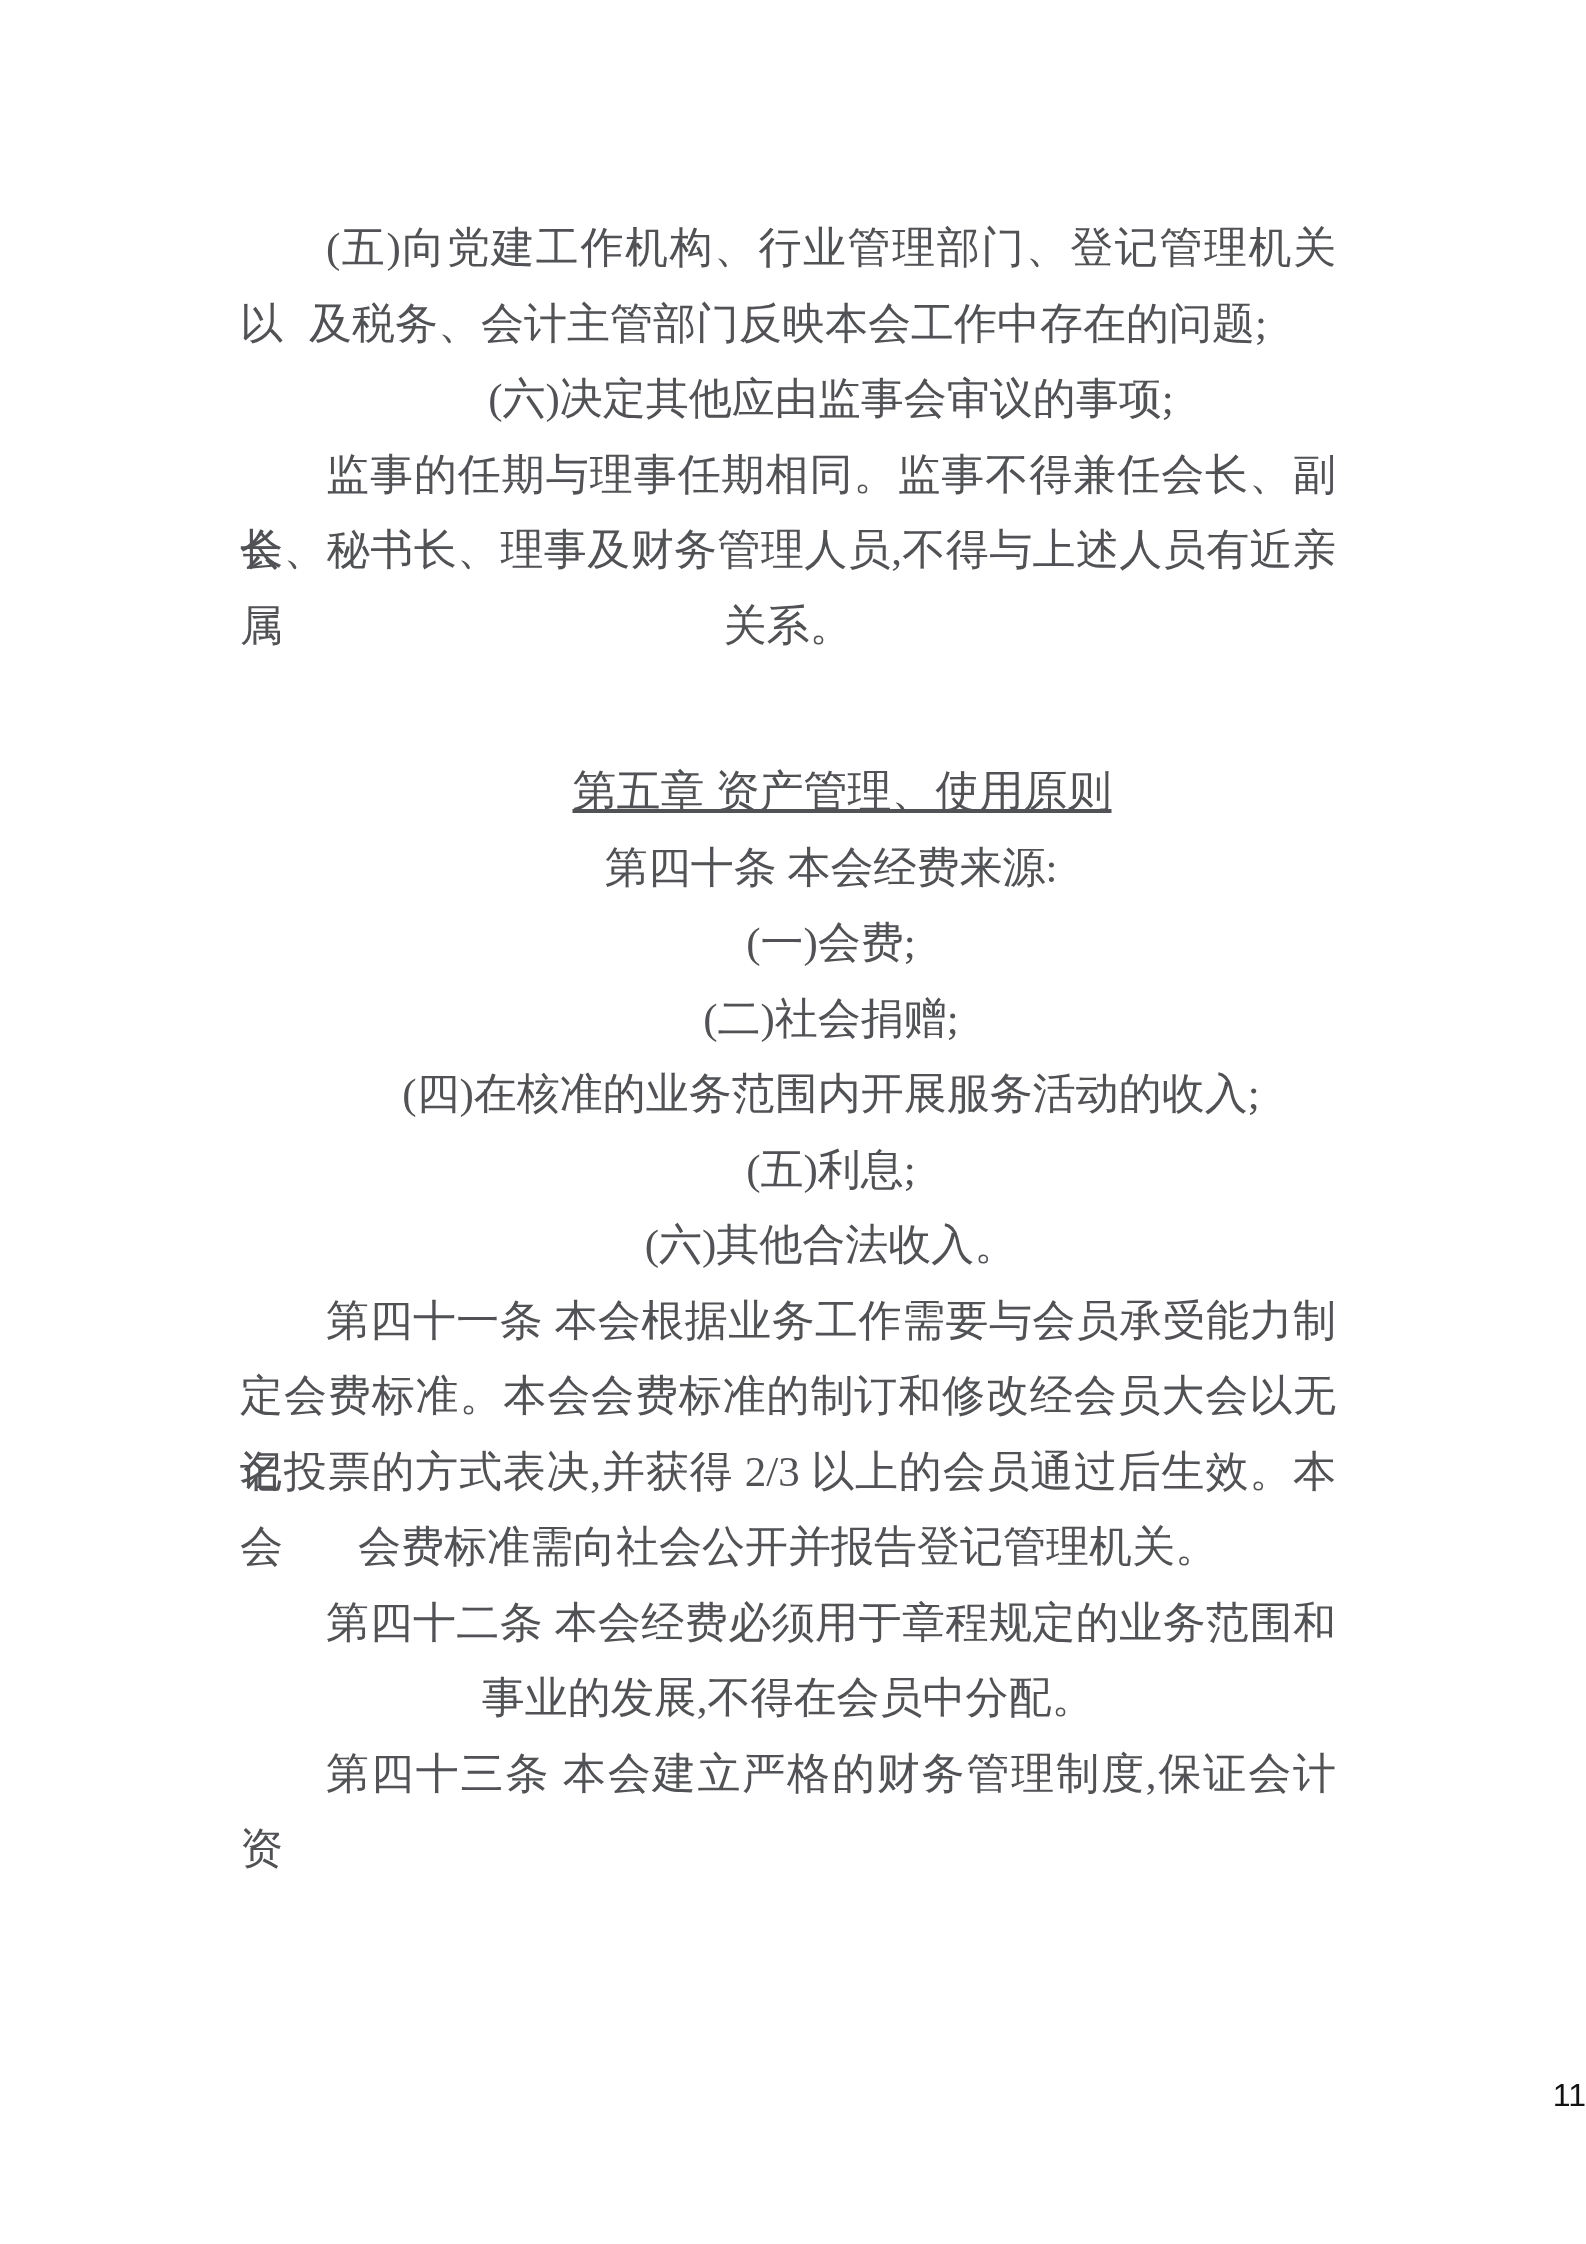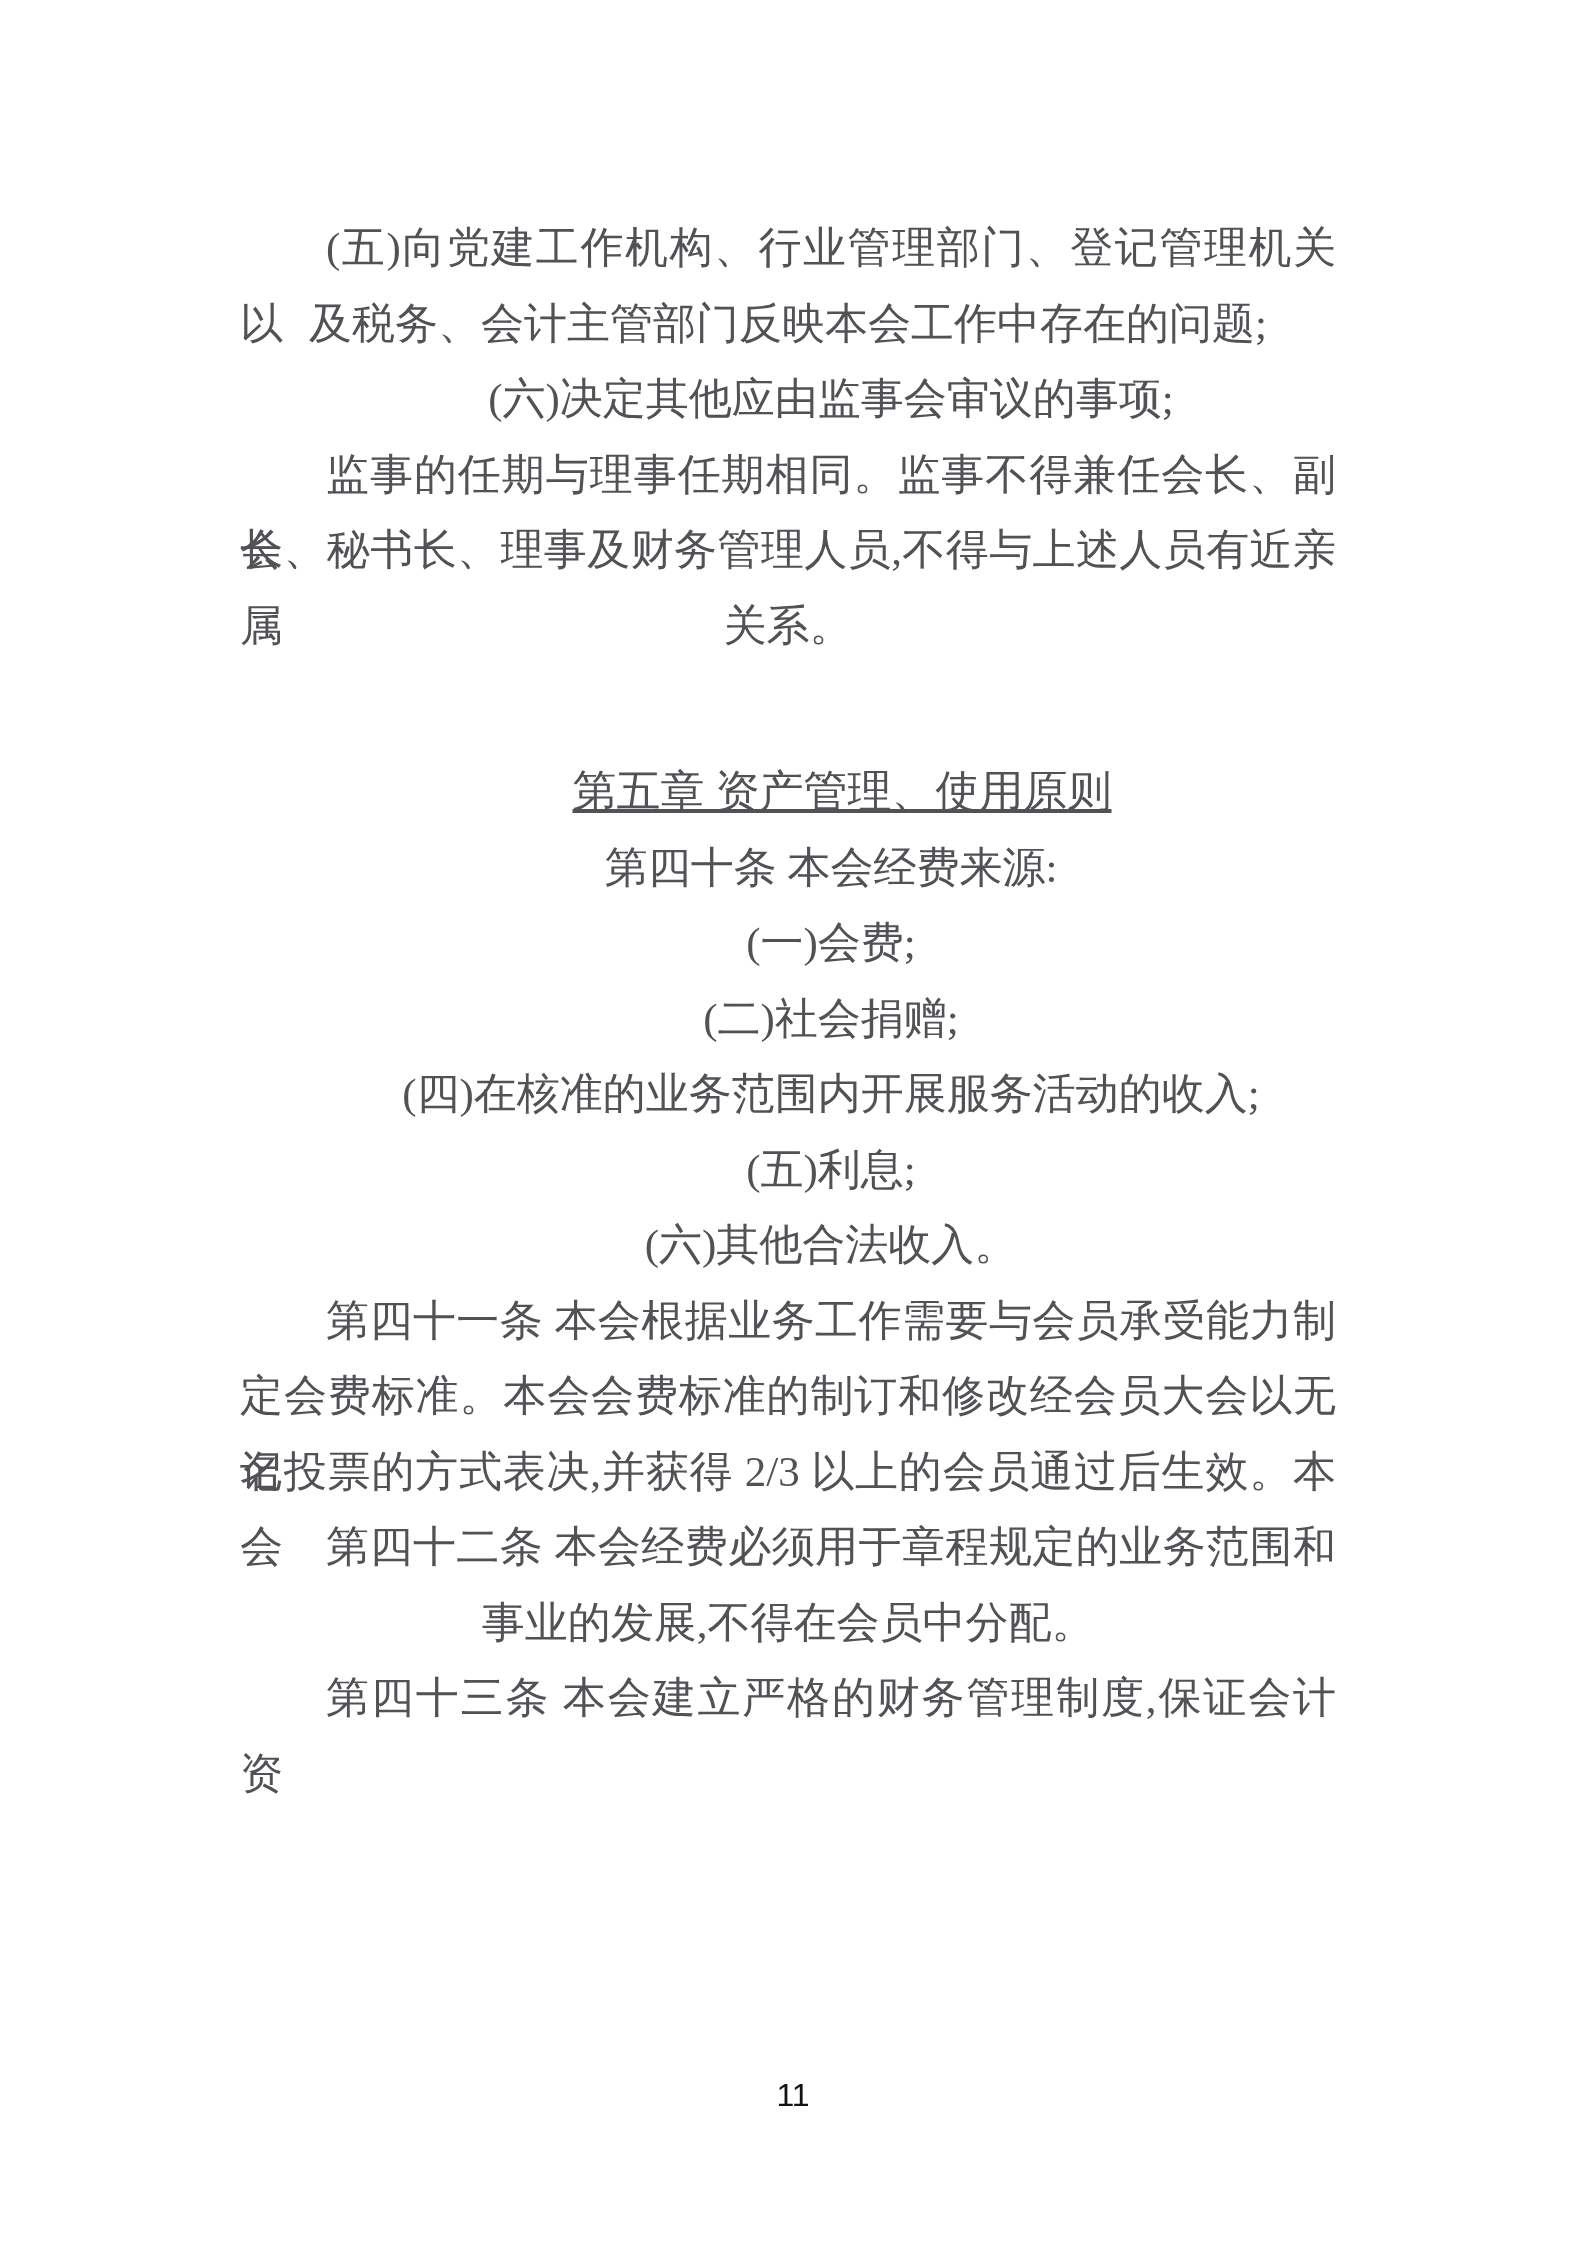--- a/index.html
+++ b/index.html
@@ -47,21 +47,21 @@
     text-align: right;
     text-align-last: center;
     padding-left: 108px;
     text-decoration: underline;
   }
   .footer {
     position: absolute;
     left: 0;
     top: 2078px;
     width: 1586px;
-    text-align: center;
+    text-align: right;
   }
   .pagenum {
     font-family: "Liberation Sans", "DejaVu Sans", sans-serif;
     font-size: 32px;
     line-height: 34px;
     color: #121212;
   }
 </style>
 </head>
 <body>
@@ -80,20 +80,21 @@
 
     <div class="line first">第四十条 本会经费来源:</div>
     <div class="line first">(一)会费;</div>
     <div class="line first">(二)社会捐赠;</div>
     <div class="line first">(四)在核准的业务范围内开展服务活动的收入;</div>
     <div class="line first">(五)利息;</div>
     <div class="line first">(六)其他合法收入。</div>
     <div class="line first fill">第四十一条 本会根据业务工作需要与会员承受能力制</div>
     <div class="line fill">定会费标准。本会会费标准的制订和修改经会员大会以无记</div>
     <div class="line fill">名投票的方式表决,并获得 2/3 以上的会员通过后生效。本会</div>
+    <div class="line">会费标准需向社会公开并报告登记管理机关。</div>
     <div class="line first fill">第四十二条 本会经费必须用于章程规定的业务范围和</div>
     <div class="line">事业的发展,不得在会员中分配。</div>
     <div class="line first fill">第四十三条 本会建立严格的财务管理制度,保证会计资</div>
 
   </main>
 
   <footer class="footer">
     <span class="pagenum">11</span>
   </footer>
 </div>

